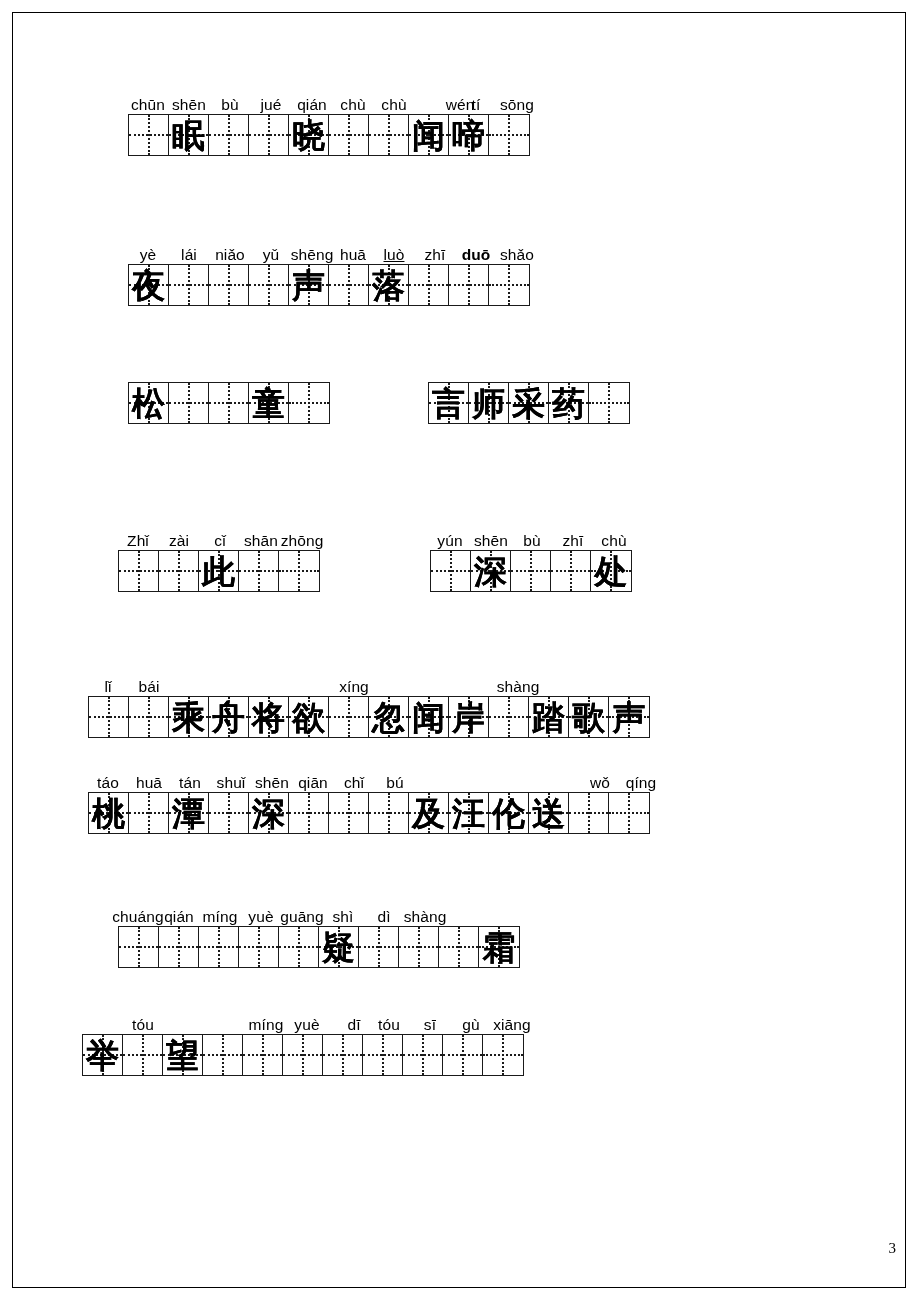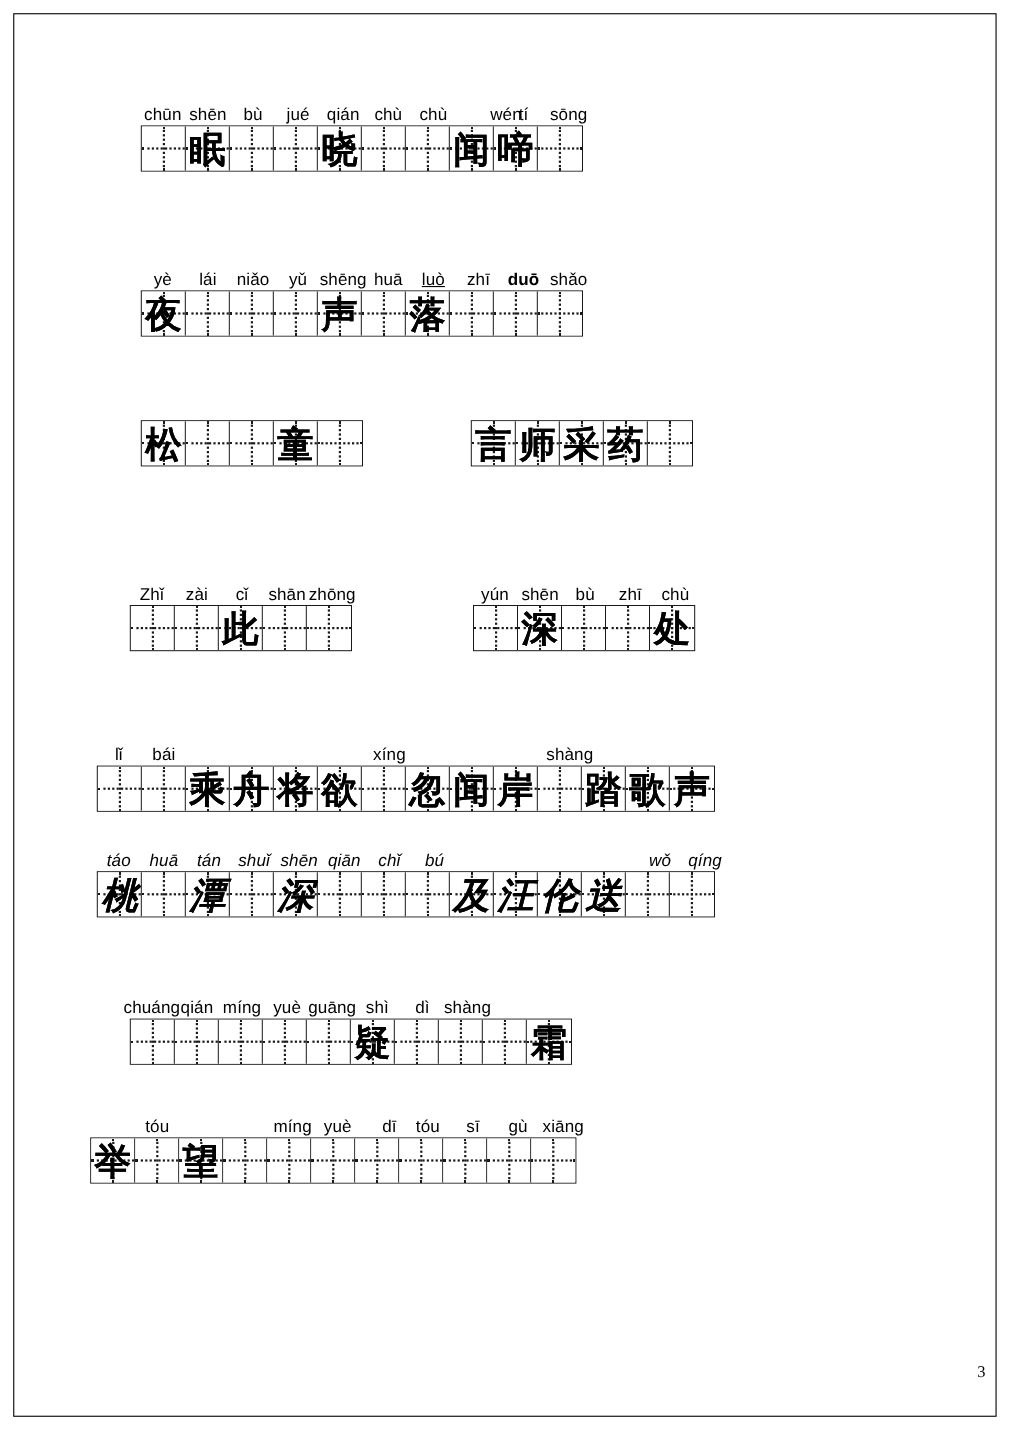--- a/index.html
+++ b/index.html
@@ -298,21 +298,21 @@
             </div>
             <div class="cell">
               <span class="hz">歌</span>
             </div>
             <div class="cell">
               <span class="hz">声</span>
             </div>
           </div>
         </div>
       </div>
-      <div class="block" style="top: 766px; left: 0px; right: 12px; font-style: italic;">
+      <div class="block" style="top: 766px; left: 0px; right: 12px;">
         <div class="pinyin-strip">
           <div class="pinyin" style="left: 78px; width: 60px;">táo</div>
           <div class="pinyin" style="left: 119px; width: 60px;">huā</div>
           <div class="pinyin" style="left: 160px; width: 60px;">tán</div>
           <div class="pinyin" style="left: 201px; width: 60px;">shuǐ</div>
           <div class="pinyin" style="left: 242px; width: 60px;">shēn</div>
           <div class="pinyin" style="left: 283px; width: 60px;">qiān</div>
           <div class="pinyin" style="left: 324px; width: 60px;">chǐ</div>
           <div class="pinyin" style="left: 365px; width: 60px;">bú</div>
           <div class="pinyin" style="left: 570px; width: 60px;">wǒ</div>

